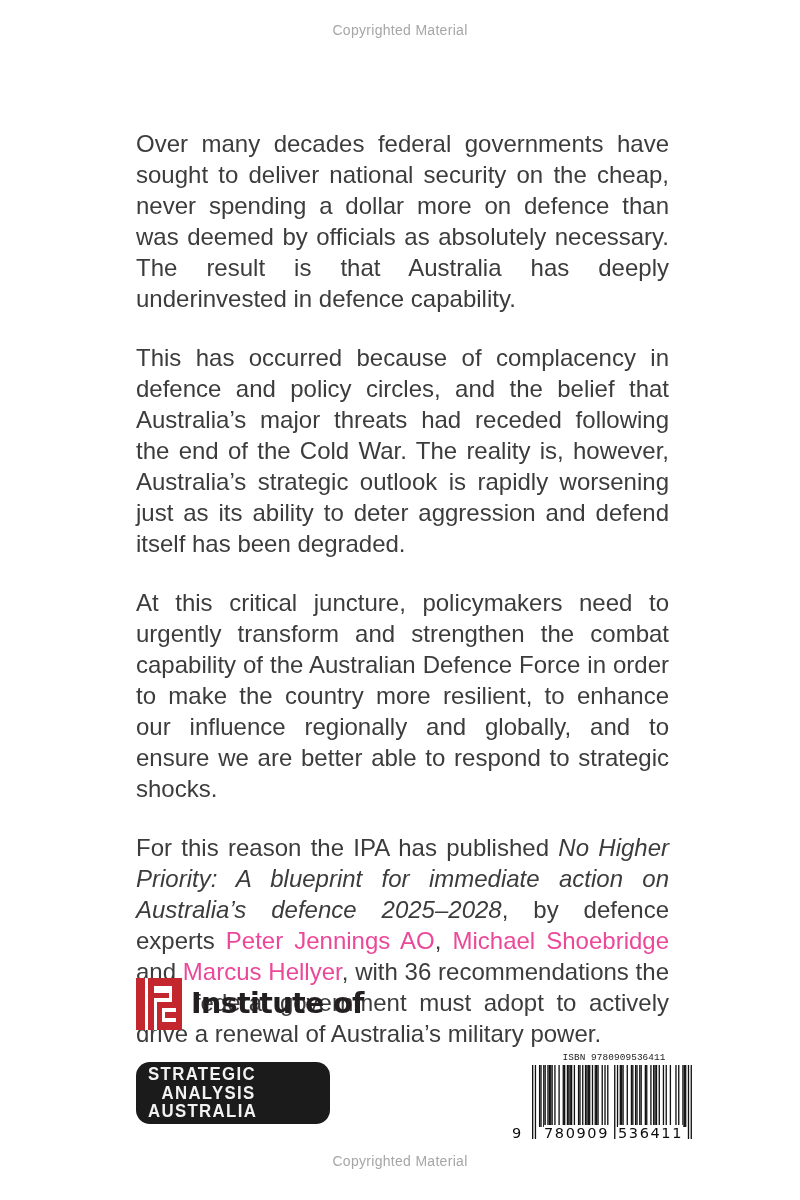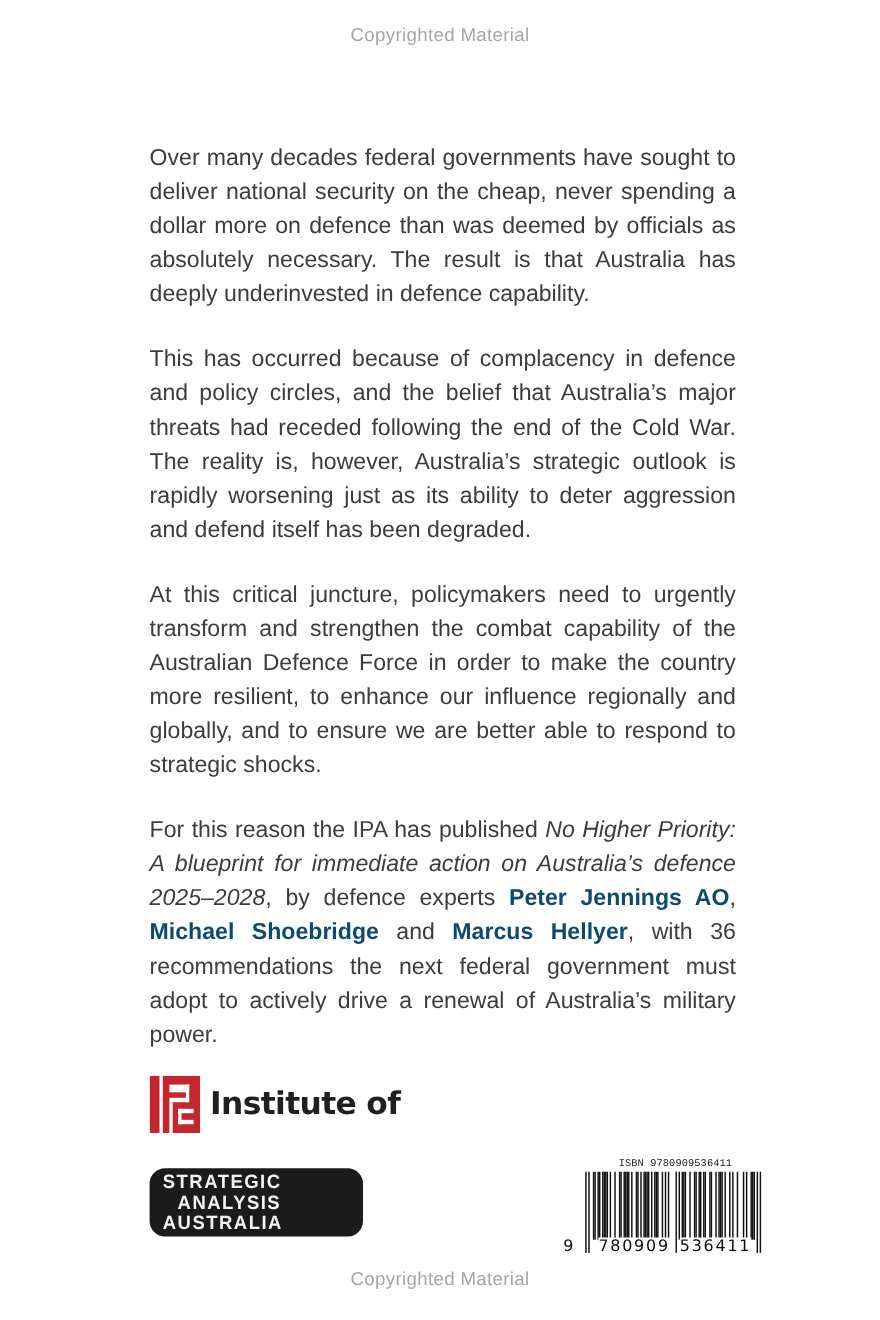--- a/index.html
+++ b/index.html
@@ -17,52 +17,52 @@
     color: #3a3a3a;
   }
 
   
   .watermark {
     position: absolute;
     left: 0;
     width: 800px;
     text-align: center;
     font-family: "Liberation Sans", sans-serif;
-    font-size: 17px;
+    font-size: 14px;
     letter-spacing: 0.3px;
     color: #a6a6a6;
     user-select: none;
   }
   .watermark.top { top: 22px; }
   .watermark.bottom { top: 1153px; }
 
   
   .copy-column {
     position: absolute;
     left: 136px;
     top: 128px;
     width: 533px;
   }
   .para {
     margin: 0 0 28px 0;
-    font-size: 21px;
+    font-size: 24px;
     line-height: 31px;
     text-align: justify;
     text-justify: inter-word;
     color: #3c3c3c;
     font-weight: 400;
     hyphens: none;
   }
   .para:last-child { margin-bottom: 0; }
   .para em {
     font-style: italic;
   }
   .para strong {
-    font-weight: 700;
-    color: #0c4a6e;
+    font-weight: 400;
+    color: #ec4899;
   }
 
   
   .ipa-logo {
     position: absolute;
     left: 136px;
     top: 978px;
     display: flex;
     align-items: center;
     gap: 9px;

